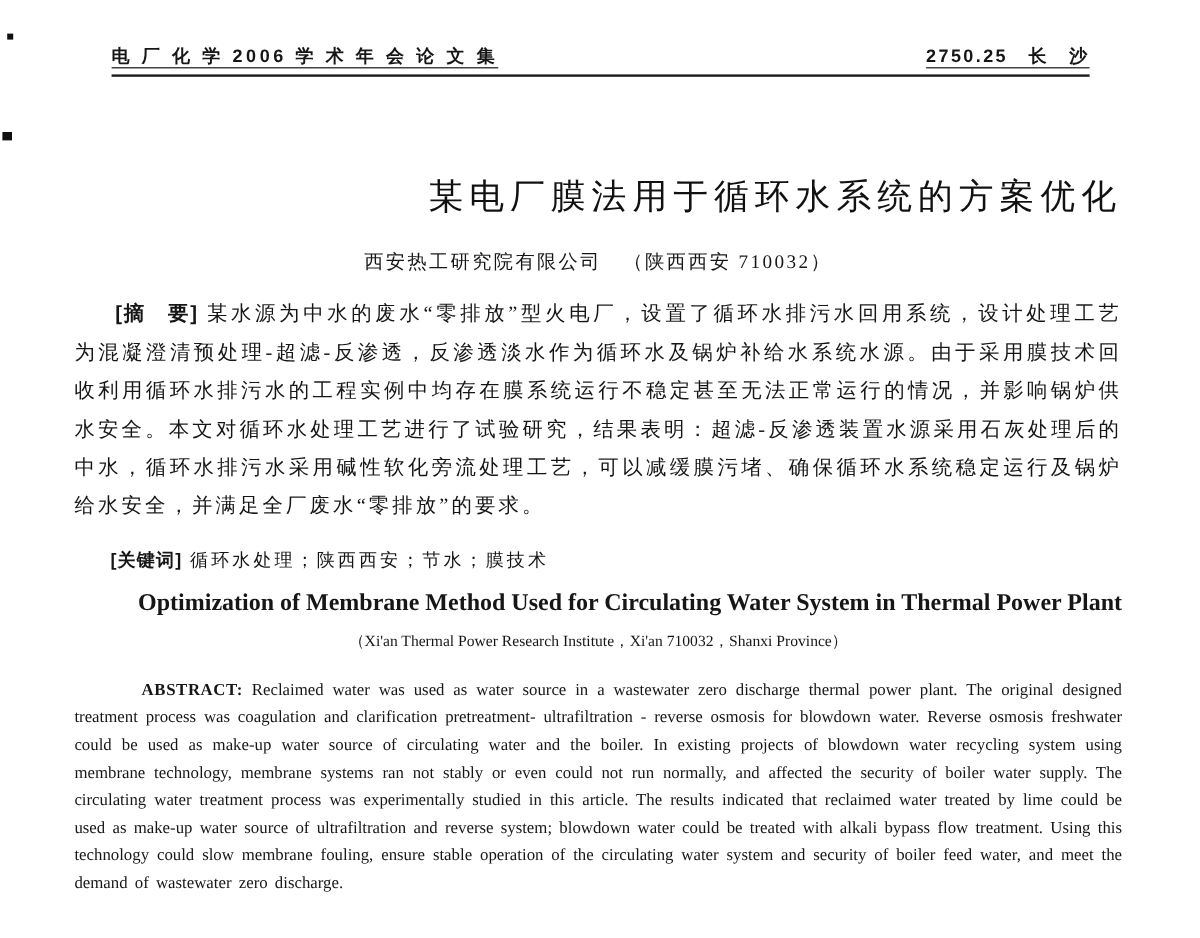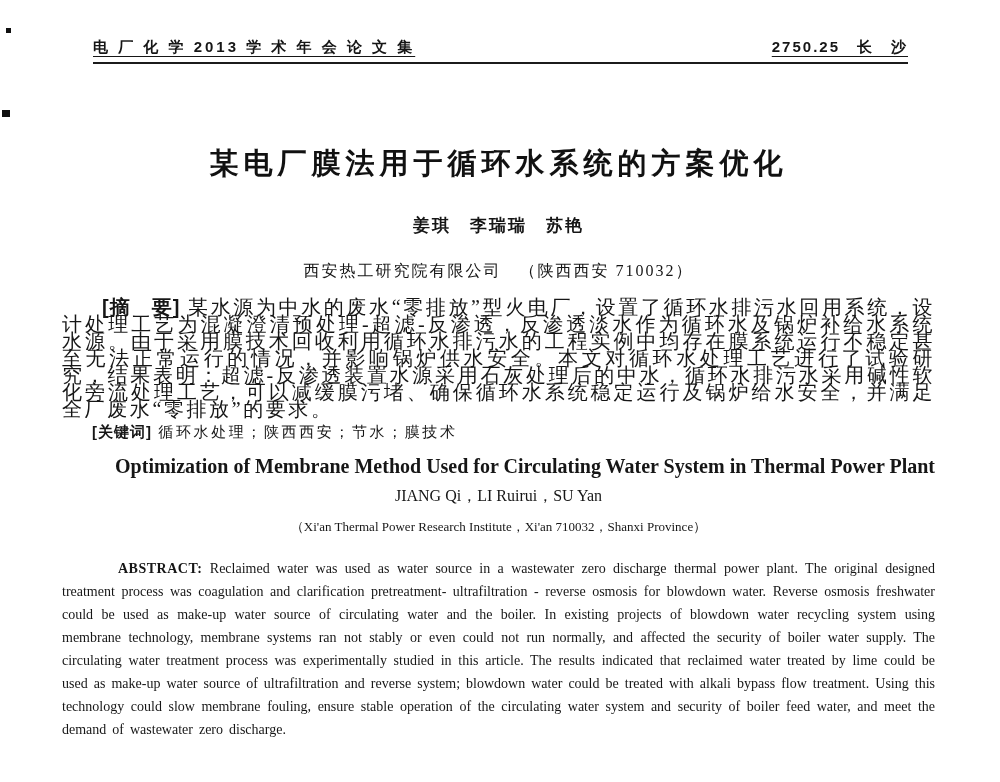--- a/index.html
+++ b/index.html
@@ -37,45 +37,45 @@
     text-underline-offset: 4px;
   }
   .running-head .right {
     letter-spacing: 2px;
     text-decoration: underline;
     text-underline-offset: 4px;
   }
   
   .title-cn {
     margin: 80px 0 12px 0;
-    text-align: center;
+    text-align: right;
     font-family: "Liberation Sans", sans-serif;
-    font-weight: 700;
+    font-weight: 400;
     font-size: 29px;
     letter-spacing: 5px;
     color: #111;
   }
   .authors-cn {
     margin-top: 30px;
     text-align: center;
     font-family: "Liberation Sans", sans-serif;
     font-weight: 700;
     font-size: 17px;
     letter-spacing: 2px;
   }
   .affil-cn {
     margin-top: 24px;
     text-align: center;
     font-size: 16px;
     letter-spacing: 2px;
   }
   .abs-cn {
-    margin: 17px 0 2px 0;
-    font-size: 20px;
-    line-height: 17px;
+    margin: 17px 0 18px 0;
+    font-size: 17px;
+    line-height: 32px;
     letter-spacing: 2.6px;
     text-align: justify;
     text-indent: 2em;
   }
   .abs-cn .lbl-cn,
   .kw-cn .lbl-cn {
     font-family: "Liberation Sans", sans-serif;
     font-weight: 700;
     letter-spacing: 1px;
   }
@@ -132,37 +132,35 @@
 </style>
 </head>
 <body>
 
 <div class="speck a"></div>
 <div class="speck b"></div>
 
 <div class="page">
 
   <div class="running-head">
-    <span class="left">电 厂 化 学 2013 学 术 年 会 论 文 集</span>
+    <span class="left">电 厂 化 学 2006 学 术 年 会 论 文 集</span>
     <span class="right">2750.25　长　沙</span>
   </div>
 
   <h1 class="title-cn">某电厂膜法用于循环水系统的方案优化</h1>
 
-  <div class="authors-cn">姜琪　李瑞瑞　苏艳</div>
 
   <div class="affil-cn">西安热工研究院有限公司　（陕西西安 710032）</div>
 
   <p class="abs-cn"><span class="lbl-cn">[摘　要]</span> <span>某水源为中水的废水“零排放”型火电厂，设置了循环水排污水回用系统，设计处理工艺为混凝澄清预处理-超滤-反渗透，反渗透淡水作为循环水及锅炉补给水系统水源。由于采用膜技术回收利用循环水排污水的工程实例中均存在膜系统运行不稳定甚至无法正常运行的情况，并影响锅炉供水安全。本文对循环水处理工艺进行了试验研究，结果表明：超滤-反渗透装置水源采用石灰处理后的中水，循环水排污水采用碱性软化旁流处理工艺，可以减缓膜污堵、确保循环水系统稳定运行及锅炉给水安全，并满足全厂废水“零排放”的要求。</span></p>
 
   <p class="kw-cn"><span class="lbl-cn">[关键词]</span> <span>循环水处理；陕西西安；节水；膜技术</span></p>
 
   <div class="title-en">Optimization of Membrane Method Used for Circulating Water System in Thermal Power Plant</div>
 
-  <div class="authors-en">JIANG Qi，LI Ruirui，SU Yan</div>
 
   <div class="affil-en">（Xi'an Thermal Power Research Institute，Xi'an 710032，Shanxi Province）</div>
 
   <p class="abs-en"><span class="lbl-en">ABSTRACT:</span> <span>Reclaimed water was used as water source in a wastewater zero discharge thermal power plant. The original designed treatment process was coagulation and clarification pretreatment- ultrafiltration - reverse osmosis for blowdown water. Reverse osmosis freshwater could be used as make-up water source of circulating water and the boiler. In existing projects of blowdown water recycling system using membrane technology, membrane systems ran not stably or even could not run normally, and affected the security of boiler water supply. The circulating water treatment process was experimentally studied in this article. The results indicated that reclaimed water treated by lime could be used as make-up water source of ultrafiltration and reverse system; blowdown water could be treated with alkali bypass flow treatment. Using this technology could slow membrane fouling, ensure stable operation of the circulating water system and security of boiler feed water, and meet the demand of wastewater zero discharge.</span></p>
 
   <p class="kw-en"> </p>
 
 </div>
 
 </body></html>

